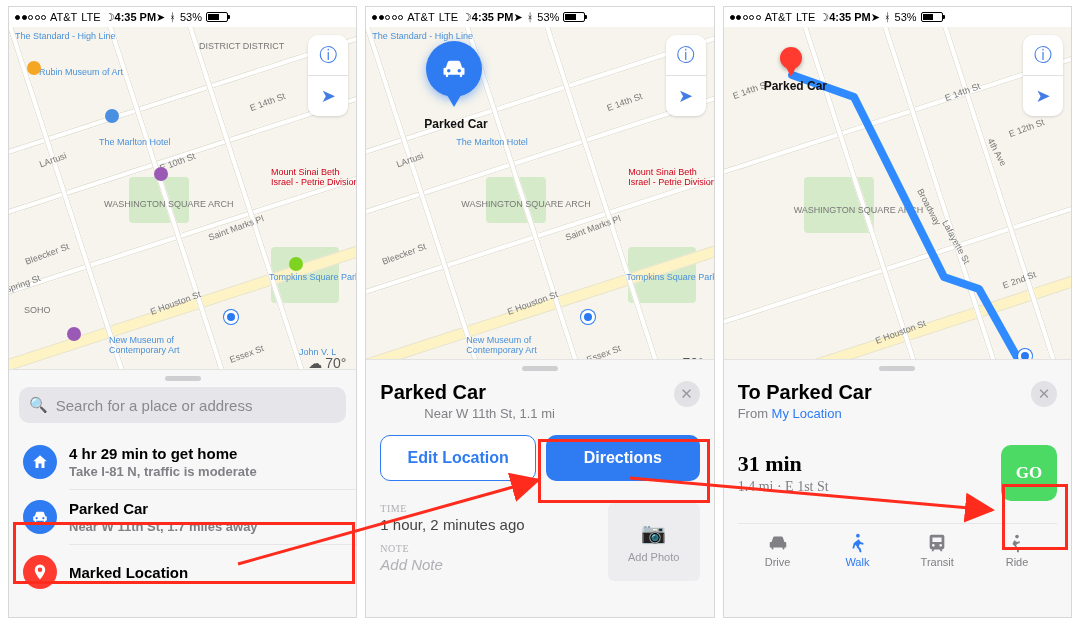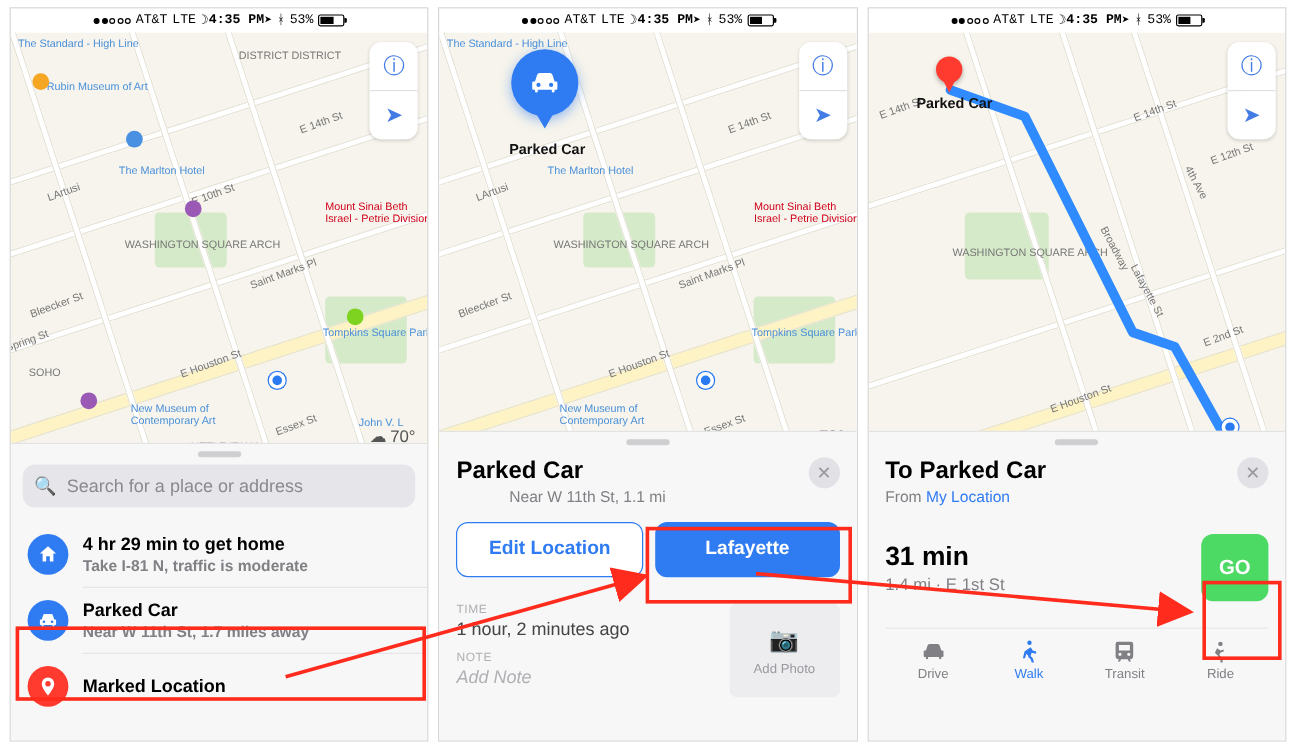--- a/index.html
+++ b/index.html
@@ -1,21 +1,21 @@
 <!DOCTYPE html>
 <html><head>
 <meta charset="utf-8">
 <style>
   * { box-sizing: border-box; margin: 0; padding: 0; }
   body { font-family: -apple-system, "Helvetica Neue", Arial, sans-serif; background: #fff; width: 1080px; height: 625px; overflow: hidden; position: relative; }
   .stage { display: flex; gap: 8px; padding: 6px 8px; }
   .phone { width: 350px; height: 612px; border: 1px solid #d7d7d7; background: #fff; position: relative; overflow: hidden; }
 
   
-  .status { height: 20px; display: flex; align-items: center; justify-content: center; font-size: 11px; padding: 0 6px; color: #000; font-family: Liberation Mono, monospace; }
+  .status { height: 20px; display: flex; align-items: center; justify-content: flex-start; font-size: 11px; padding: 0 6px; color: #000; }
   .status .left, .status .right { display: flex; align-items: center; gap: 4px; }
   .dots { display: inline-flex; gap: 1.5px; }
   .dot { width: 5px; height: 5px; border-radius: 50%; border: 1px solid #000; }
   .dot.fill { background: #000; }
   .bold { font-weight: 600; }
   .battery { width: 22px; height: 10px; border: 1px solid #000; border-radius: 2px; position: relative; }
   .battery::after { content: ""; position: absolute; right: -3px; top: 2px; width: 2px; height: 4px; background: #000; border-radius: 0 1px 1px 0; }
   .battery .fill { position: absolute; left: 1px; top: 1px; bottom: 1px; width: 53%; background: #000; }
 
   
@@ -72,31 +72,31 @@
   .cardhead { display:flex; justify-content:space-between; align-items:flex-start; padding-top:6px; }
   .cardhead h2 { font-size:20px; font-weight:700; }
   .cardhead .sub { font-size:13px; color:#808085; margin-top:2px;margin-left:44px; }
   .closebtn { width:26px; height:26px; border-radius:50%; background:#e2e2e6; color:#9a9a9e; display:flex; align-items:center; justify-content:center; font-size:15px; }
   .btnrow { display:flex; gap:10px; margin-top:14px; }
   .btn { flex:1; height:46px; border-radius:10px; display:flex; align-items:center; justify-content:center; font-size:16px; font-weight:600; }
   .btn.outline { color:#2f7bf1; background:#fff; border:1px solid #2f7bf1; }
   .btn.primary { color:#fff; background:#2f7bf1; }
   .metablock { margin-top:22px; display:flex; gap:10px; }
   .metatext { flex:1; }
-  .metalabel { font-size:10px; letter-spacing:0.5px; color:#b0b0b4; text-transform:uppercase; }
+  .metalabel { font-size:10px; letter-spacing:0.5px; color:#b0b0b4; text-transform:uppercase;font-family:Liberation Serif, serif; }
   .metaval { font-size:15px; color:#444; margin:2px 0 10px; }
   .addphoto { width:92px; height:78px; background:#ededef; border-radius:6px; display:flex; flex-direction:column; align-items:center; justify-content:center; color:#9a9aa0; font-size:11px; gap:6px; }
   .addphoto .cam { font-size:20px; }
 
   
   .p3 .sheet { height:258px; padding:0 14px; }
   .p3 h2 { font-size:20px; font-weight:700; }
   .p3 .fromline { font-size:13px; color:#808085; margin-top:2px; }
   .p3 .fromline .link { color:#2f7bf1; }
-  .triprow { display:flex; align-items:center; justify-content:space-between; margin-top:24px; }
+  .triprow { display:flex; align-items:center; justify-content:space-between; margin-top:24px;font-family:Liberation Serif, serif; }
   .trip .time { font-size:22px; font-weight:700; }
   .trip .det { font-size:14px; color:#808085; margin-top:2px; }
   .go { width:56px; height:56px; background:#4cd964; color:#fff; font-weight:700; font-size:17px; border-radius:10px; display:flex; align-items:center; justify-content:center; }
   .modes { display:flex; border-top:1px solid #e6e6e9; margin-top:22px; padding-top:8px; }
   .mode { flex:1; text-align:center; font-size:11px; color:#808085; }
   .mode svg { width:22px; height:22px; display:block; margin:0 auto 2px; }
   .mode.active { color:#2f7bf1; }
 
   
   .arrow { position:absolute; pointer-events:none; }
@@ -297,21 +297,21 @@
       <div class="grabber"></div>
       <div class="cardhead">
         <div>
           <h2>Parked Car</h2>
           <div class="sub">Near W 11th St, 1.1 mi</div>
         </div>
         <div class="closebtn">✕</div>
       </div>
       <div class="btnrow">
         <div class="btn outline">Edit Location</div>
-        <div class="btn primary">Lafayette</div>
+        <div class="btn primary">Directions</div>
       </div>
       <div class="metablock">
         <div class="metatext">
           <div class="metalabel">TIME</div>
           <div class="metaval">1 hour, 2 minutes ago</div>
           <div class="metalabel">NOTE</div>
           <div class="metaval" style="color:#b0b0b4;font-style:italic;">Add Note</div>
         </div>
         <div class="addphoto">
           <span class="cam">📷</span>

